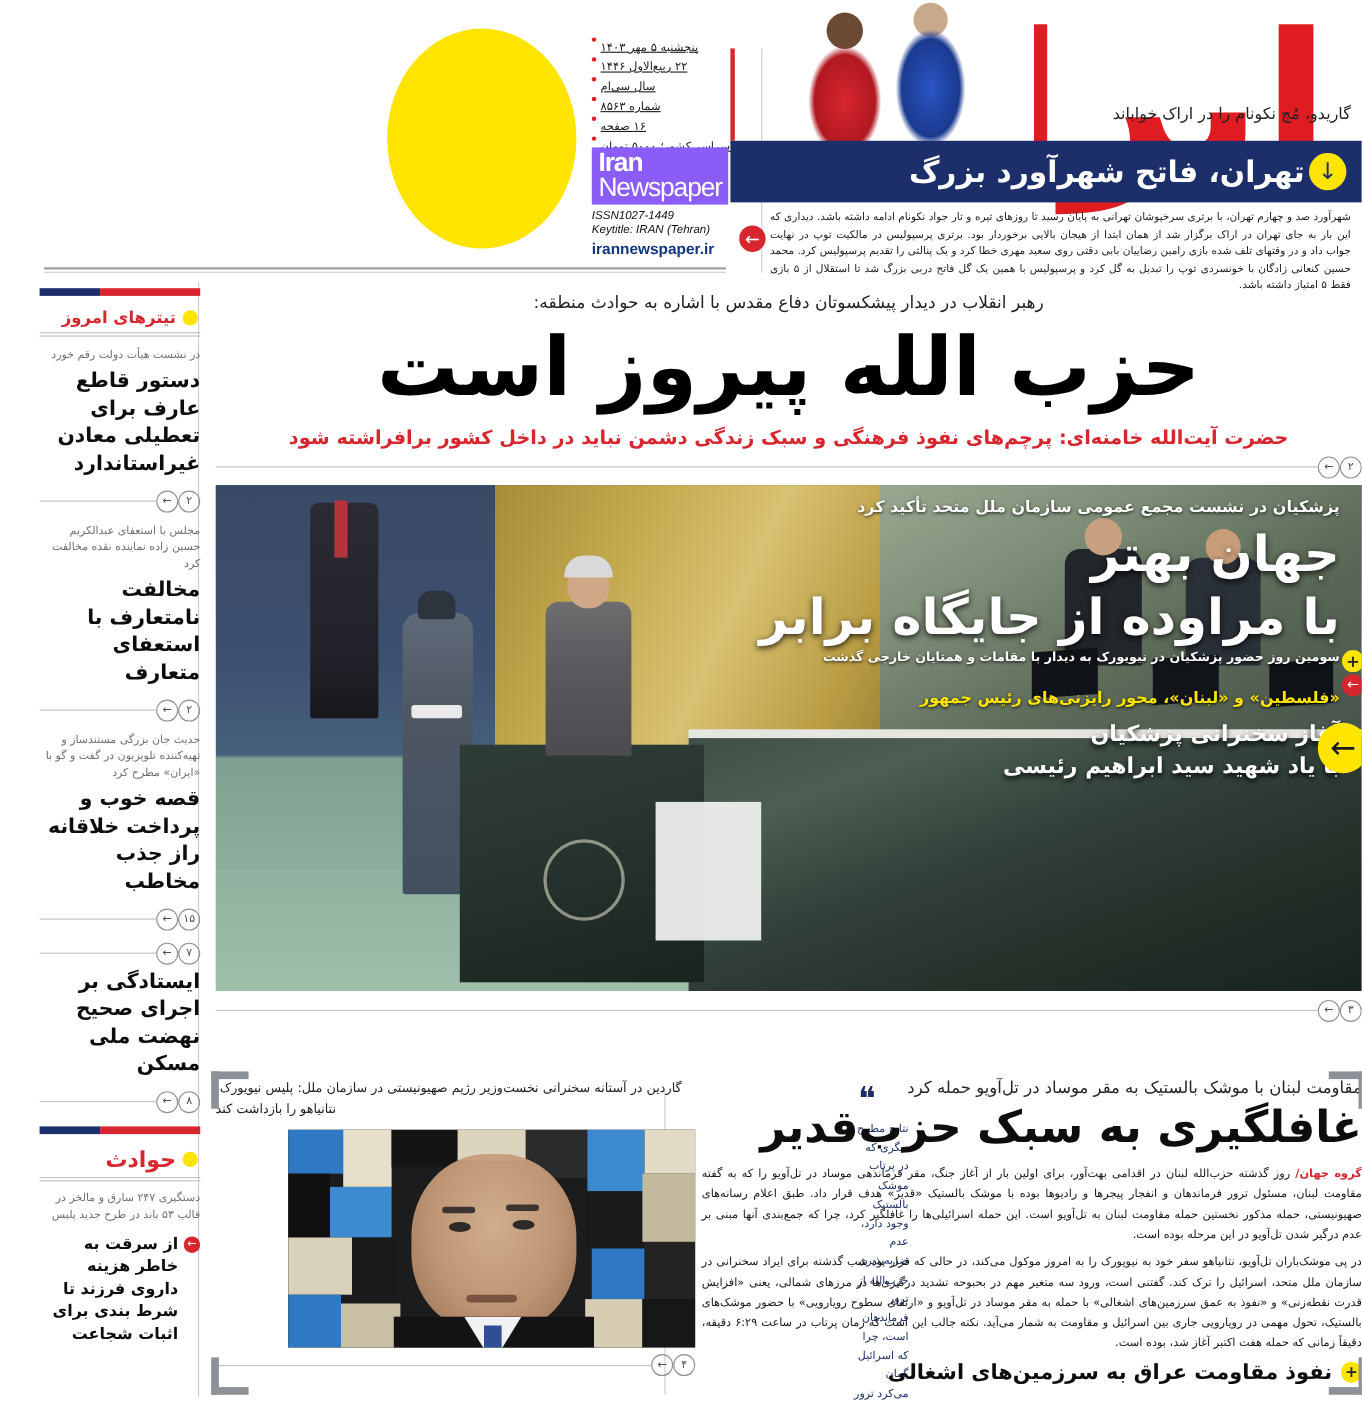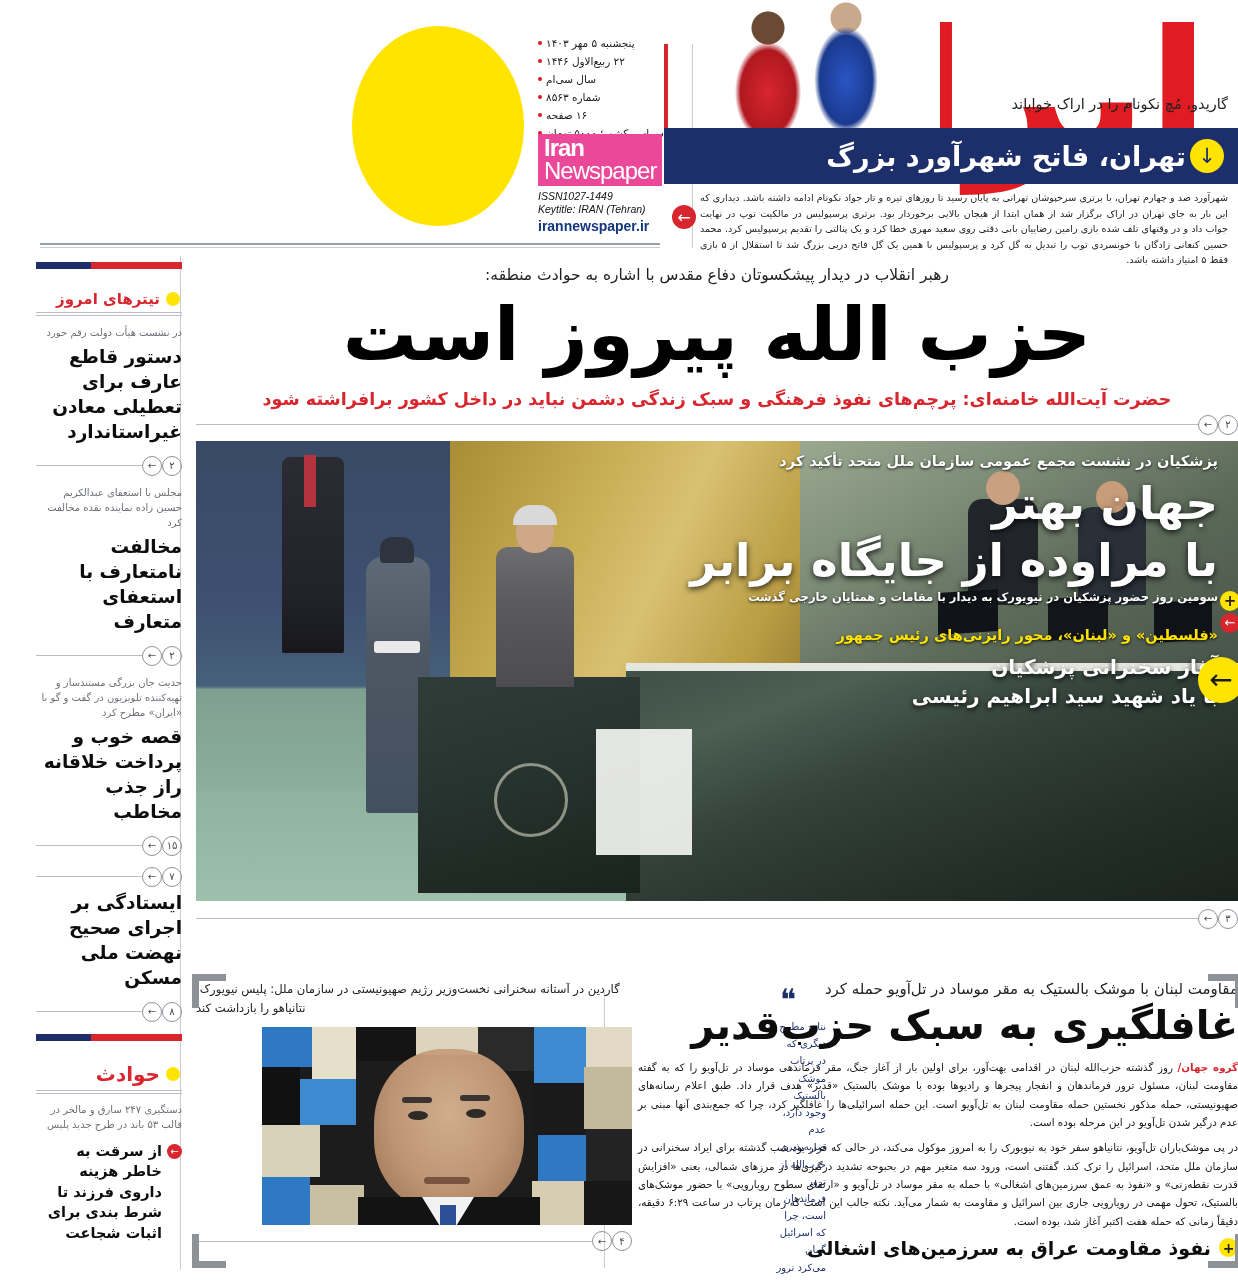--- a/index.html
+++ b/index.html
@@ -22,26 +22,26 @@
     transform: scaleX(1.05);
   }
   .logo-dot {
     position:absolute; left:352px; top:26px;
     width:172px; height:200px; border-radius:50%;
     background:#ffe400;
   }
   .info-col { position:absolute; left:538px; top:34px; width:146px; text-align:left; direction:rtl; }
   .info-line {
     font-size:10.5px; color:#1a1a1a; line-height:1.72; white-space:nowrap;
-    display:flex; justify-content:flex-end; align-items:center; gap:4px;
+    display:flex; justify-content:flex-end; gap:4px;text-decoration:underline;
   }
   .info-line .bul { width:4px; height:4px; background:#e01b22; border-radius:50%; display:inline-block; flex:0 0 auto;}
   .iranlogo {
     position:absolute; left:538px; top:134px; width:124px; height:52px;
-    background:#ec4899; color:#fff; padding:2px 6px 4px 6px;
+    background:#8b5cf6; color:#fff; padding:2px 6px 4px 6px;
   }
   .iranlogo .l1 { font-family:"Liberation Sans",sans-serif; font-weight:bold; font-size:24px; line-height:23px; letter-spacing:-1px; direction:ltr; text-align:left;}
   .iranlogo .l2 { font-family:"Liberation Sans",sans-serif; font-weight:normal; font-size:24px; line-height:24px; letter-spacing:-1px; direction:ltr; text-align:left;}
   .issn { position:absolute; left:538px; top:190px; direction:ltr; text-align:left; font-family:"Liberation Sans",sans-serif; }
   .issn .s { font-size:10.5px; color:#111; line-height:13px;font-style:italic; }
   .issn .web { font-size:14px; font-weight:bold; color:#12357f; line-height:19px; margin-top:1px; }
 
   
   .mast-rule { position:absolute; left:40px; top:243px; width:620px; height:5px;
      border-top:2px solid #9aa0a6; border-bottom:1px solid #c8ccd0; }
@@ -82,21 +82,21 @@
 
   
   .body-area { position:absolute; left:0; top:252px; width:1238px; height:1028px; }
 
   
   .sidebar { position:absolute; left:36px; top:10px; width:146px; }
   .sec-head { position:relative; margin-bottom:8px; }
   .sec-bar { height:7px; display:flex; }
   .sec-bar .r { background:#d8262f; flex:1 1 62%; }
   .sec-bar .b { background:#1d2f6b; flex:1 1 38%; }
-  .sec-title-row { display:flex; align-items:center; justify-content:flex-start; gap:6px; padding:21px 2px 2px 0; }
+  .sec-title-row { display:flex; align-items:center; justify-content:flex-start; gap:6px; padding:11px 2px 2px 0; }
   .sec-title { color:#d8262f; font-size:15px; font-weight:bold; direction:rtl; }
   .sec-dot { width:14px; height:14px; border-radius:50%; background:#ffe400; flex:0 0 auto; }
   .sec-rules { border-top:1px solid #b9bec4; border-bottom:1px solid #b9bec4; height:4px; margin-top:2px;}
 
   .kicker { font-size:10px; color:#6c7076; line-height:1.5; direction:rtl; text-align:right; margin:9px 0 5px; }
   .hl { font-size:18.5px; font-weight:bold; line-height:1.35; direction:rtl; text-align:right; color:#0d0d0d; }
   .pg-rule { display:flex; align-items:center; gap:0; margin:11px 0 4px; }
   .pg-rule .ln { flex:1 1 auto; height:1px; background:#b9bec4; }
   .pg-c { width:20px; height:20px; border:1px solid #8d9298; border-radius:50%;
           display:flex; align-items:center; justify-content:center; font-size:10px; color:#4a4e53; flex:0 0 auto;}

